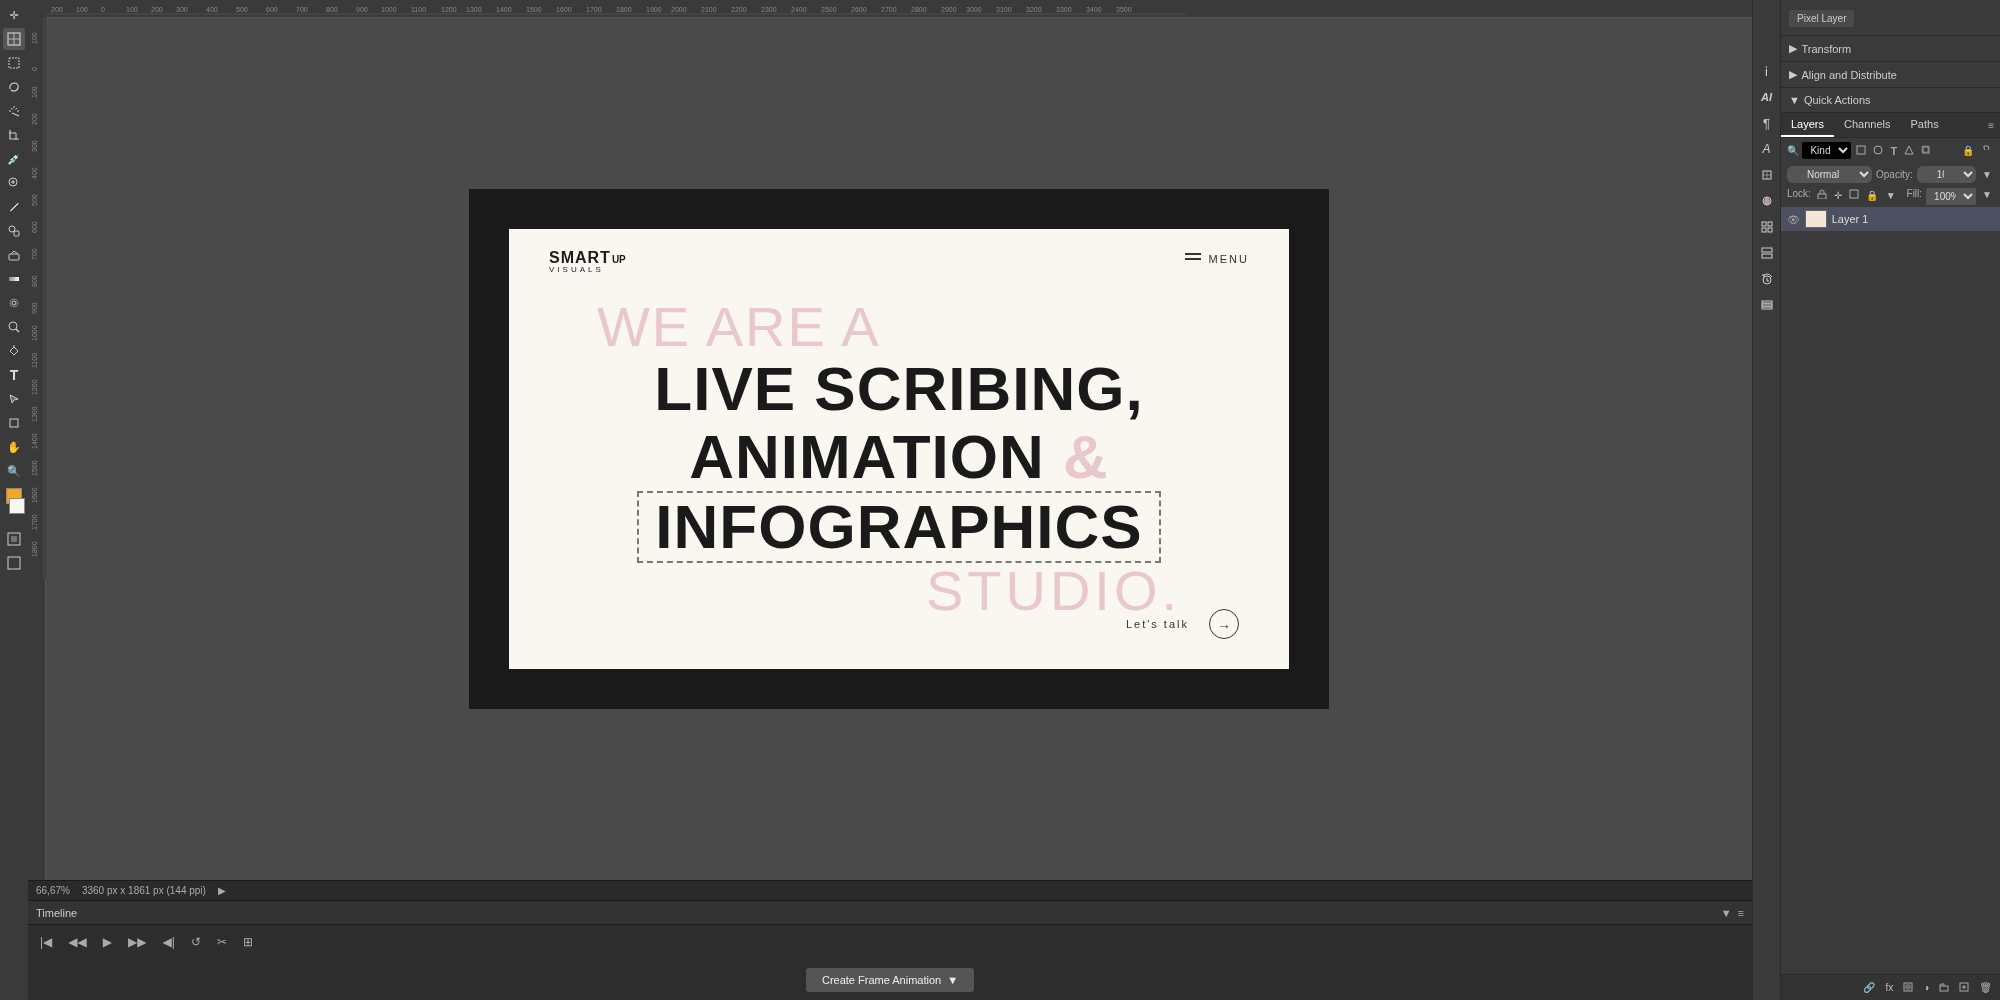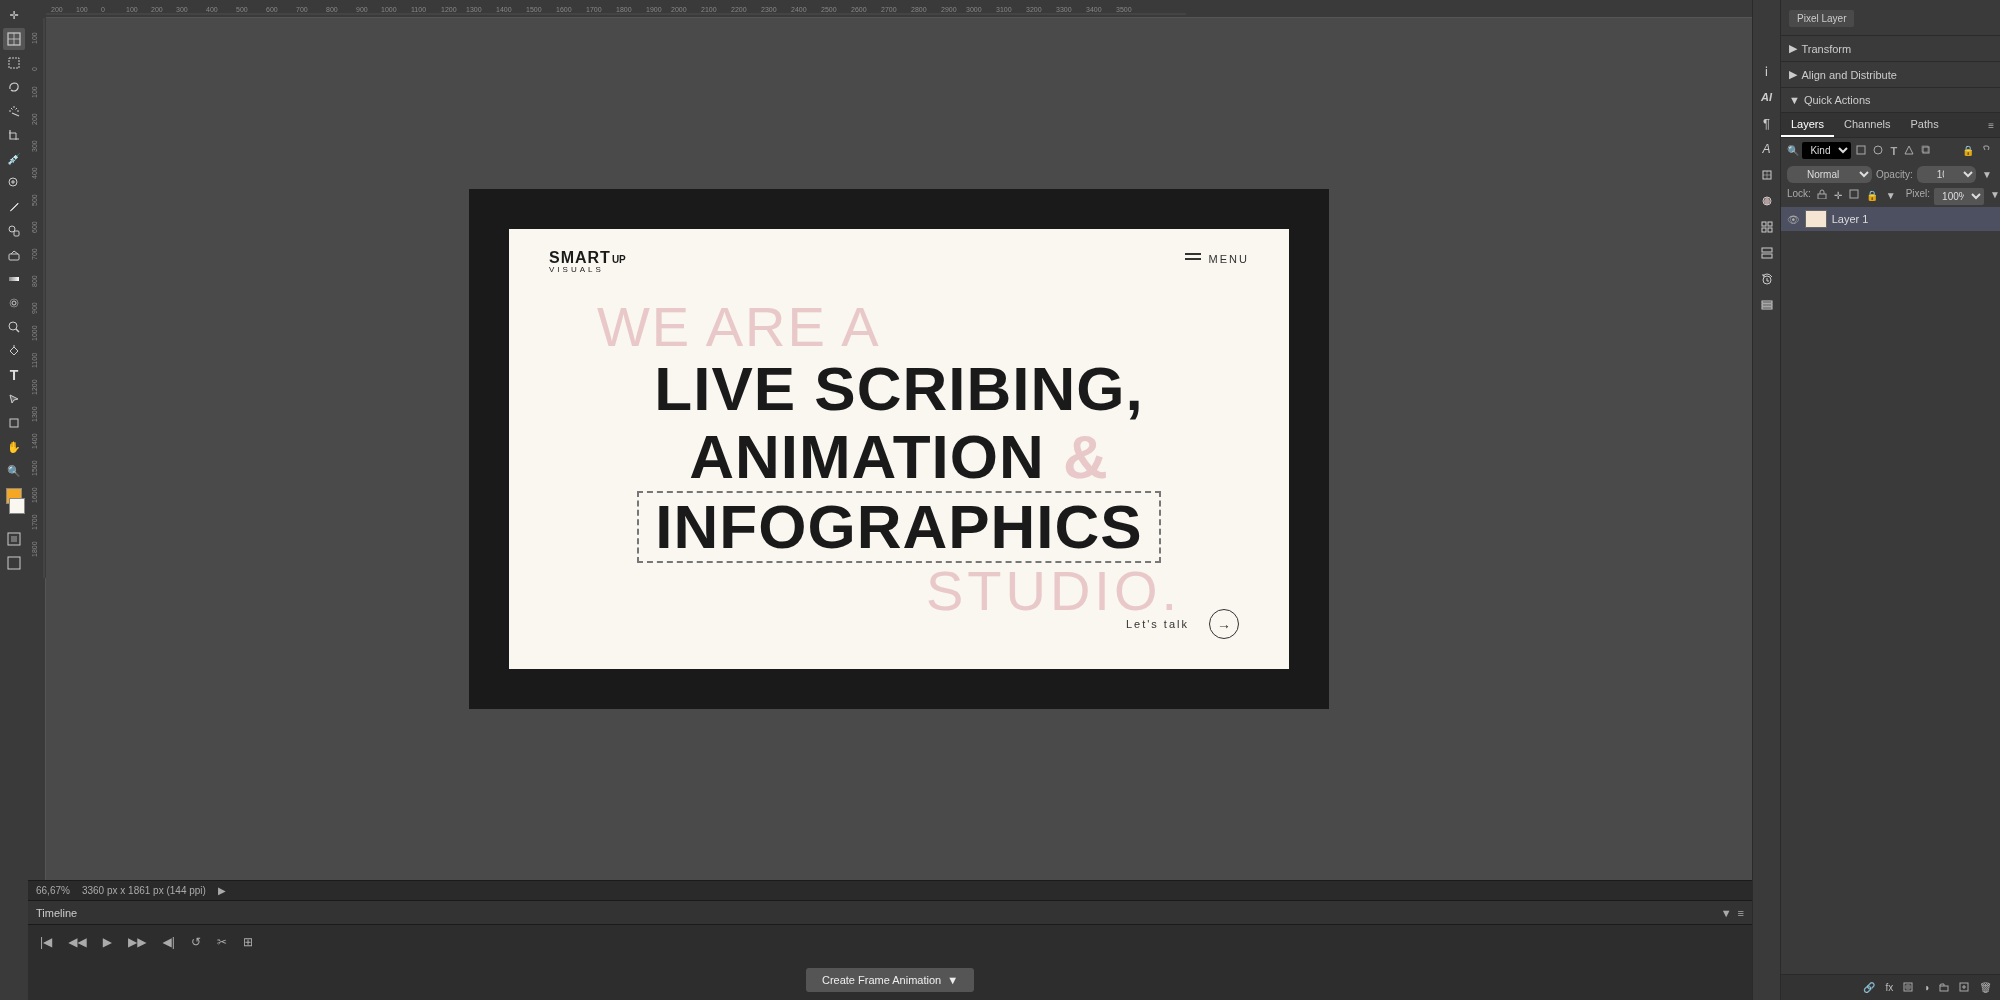--- a/index.html
+++ b/index.html
@@ -922,21 +922,21 @@
         <button class="layers-icon-btn">✛</button>
         <button class="layers-icon-btn">
           <svg width="10" height="10" viewBox="0 0 10 10" fill="none">
             <rect x="1" y="1" width="8" height="8" stroke="#aaa" stroke-width="1" fill="none"></rect>
           </svg>
         </button>
         <button class="layers-icon-btn">🔒</button>
         <button class="layers-icon-btn">▼</button>
       </div>
       <span style="flex:1;"></span>
-      <span>Pixel:</span>
+      <span>Fill:</span>
       <select class="fill-select" style="width:50px;">
         <option>100%</option>
       </select>
       <button class="layers-icon-btn">▼</button>
     </div>
 
     <div class="layer-item">
       <span class="layer-eye">👁</span>
       <div class="layer-thumb"></div>
       <span class="layer-name">Layer 1</span>

